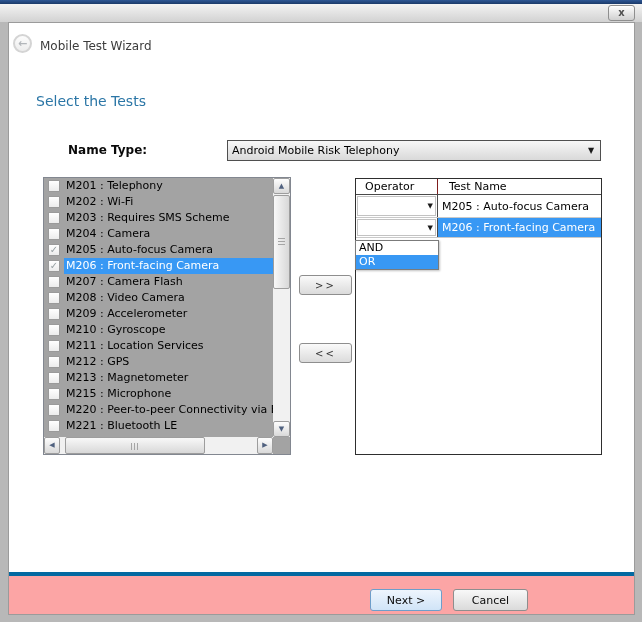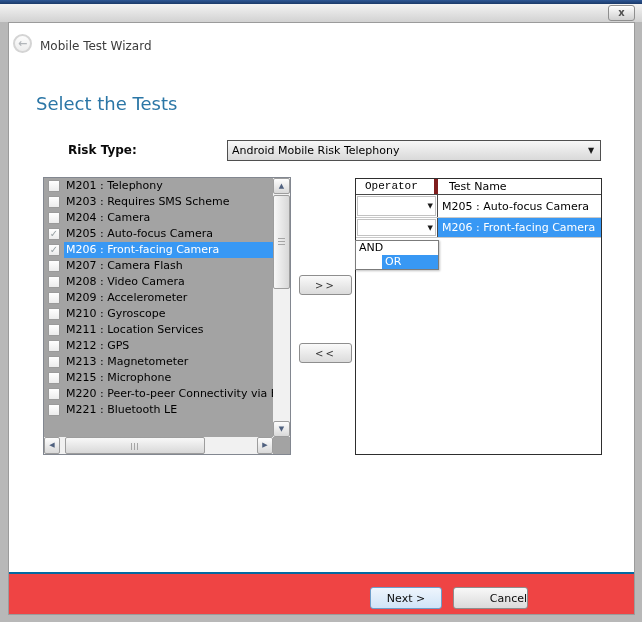--- a/index.html
+++ b/index.html
@@ -24,21 +24,21 @@
   .dialog { position:absolute; left:8px; top:22px; width:627px; height:593px;
     background:#ffffff; border:1px solid #9b9b9b; }
 
   .back-circle { position:absolute; left:4px; top:11px; width:19px; height:19px;
     border-radius:50%; border:2px solid #d4d4d4;
     background:linear-gradient(180deg,#fcfcfc,#ededed);
     display:flex; align-items:center; justify-content:center; }
   .back-arrow { color:#b2b6ba; font-size:11px; font-weight:bold; line-height:1; }
   .wizard-title { position:absolute; left:31px; top:16px; font-size:12px; color:#3c3c3c; }
 
-  .page-heading { position:absolute; left:27px; top:70px; font-size:18px; color:#2b76a6; }
+  .page-heading { position:absolute; left:27px; top:70px; font-size:14px; color:#2b76a6; }
 
   .testtype-label { position:absolute; left:59px; top:120px; font-size:12px; font-weight:bold; color:#0a0a0a; }
   .combobox { position:absolute; left:218px; top:117px; width:374px; height:21px;
     border:1px solid #4f4f4f; background:linear-gradient(180deg,#f7f7f7 0%,#d9d9d9 100%);
     display:flex; align-items:center; }
   .combo-value { flex:1; font-size:11px; padding-left:4px; color:#000; white-space:nowrap; overflow:hidden; }
   .combo-arrow { width:18px; text-align:center; font-size:8px; color:#1a1a1a; }
 
   
   .listbox { position:absolute; left:34px; top:154px; width:248px; height:278px;
@@ -83,49 +83,49 @@
     background:linear-gradient(180deg,#fafafa 0%,#dbdbdb 100%);
     font-family:inherit; font-size:10px; letter-spacing:2px; color:#333; cursor:default; }
   .move-btn.add { top:252px; }
   .move-btn.remove { top:320px; }
 
   
   .tests-table { position:absolute; left:346px; top:155px; width:247px; height:277px;
     border:1px solid #2e2e2e; background:#fff; }
   .thead { display:flex; height:16px; border-bottom:1px solid #4a4a4a; }
   .th { font-size:11px; line-height:15px; color:#000; }
-  .th.op { width:82px; padding-left:9px; border-right:4px solid #7f1d1d;font-family:Liberation Mono, monospace; }
+  .th.op { width:82px; padding-left:9px; border-right:1px solid #7f1d1d; }
   .th.tn { flex:1; padding-left:11px; }
   .trow { display:flex; height:23px; border-bottom:1px solid #c9c9c9; }
   .trow + .trow { height:20px; }
   .cell-op { position:relative; width:82px; border-right:1px solid #4a4a4a; background:#fff; }
   .cell-op::before { content:""; position:absolute; left:1px; top:1px; right:1px; bottom:1px;
     border:1px solid #c2c2c2; }
   .op-value { position:absolute; left:4px; top:50%; transform:translateY(-50%); font-size:11px; }
   .op-arrow { position:absolute; right:4px; top:50%; transform:translateY(-50%);
     font-size:7px; color:#1a1a1a; }
   .cell-tn { flex:1; display:flex; align-items:center; padding-left:4px;
     font-size:11px; color:#000; white-space:nowrap; overflow:hidden; }
   .trow.selected .cell-tn { background:#3898f4; color:#fff; }
 
   
   .operator-popup { position:absolute; left:346px; top:217px; width:84px;
     background:#fff; border:1px solid #7b7b7b; box-shadow:1px 1px 2px rgba(0,0,0,.25); }
   .op-option { height:14px; font-size:11px; line-height:13px; padding-left:3px; color:#000; }
-  .op-option.selected { background:#3898f4; color:#fff;margin-left:26px; }
+  .op-option.selected { background:#3898f4; color:#fff; }
 
   
   .footer { position:absolute; left:0; right:0; top:549px; bottom:0;
-    background:#ef4444; border-top:2px solid #0369a1; }
+    background:#fca5a5; border-top:4px solid #0369a1; }
   .btn { position:absolute; top:13px; height:22px; border:1px solid #8e8e8e; border-radius:3px;
     background:linear-gradient(180deg,#f8f8f8 0%,#dadada 100%);
     font-family:inherit; font-size:11px; color:#0a0a0a; cursor:default; }
   .btn.next { left:361px; width:72px; border-color:#6d9eca;
     background:linear-gradient(180deg,#eef5fd 0%,#d0e4f7 100%); }
-  .btn.cancel { left:444px; width:75px;text-align:right; }
+  .btn.cancel { left:444px; width:75px; }
   .btn.help { left:532px; width:76px; }
 </style>
 </head>
 <body>
 
 <div class="screen">
   <div class="top-accent"></div>
   <div class="titlebar">
     <button class="close-btn">
       <span class="close-glyph">x</span>
@@ -133,31 +133,35 @@
   </div>
 
   <div class="dialog">
     <div class="back-circle">
       <span class="back-arrow">←</span>
     </div>
     <span class="wizard-title">Mobile Test Wizard</span>
 
     <div class="page-heading">Select the Tests</div>
 
-    <label class="testtype-label">Risk Type:</label>
+    <label class="testtype-label">Name Type:</label>
     <div class="combobox">
       <span class="combo-value">Android Mobile Risk Telephony</span>
       <span class="combo-arrow">▼</span>
     </div>
 
     <div class="listbox">
       <div class="list-items">
           <div class="list-row">
     <span class="checkbox"></span>
     <span class="list-label">M201 : Telephony</span>
+  </div>
+          <div class="list-row">
+    <span class="checkbox"></span>
+    <span class="list-label">M202 : Wi-Fi</span>
   </div>
           <div class="list-row">
     <span class="checkbox"></span>
     <span class="list-label">M203 : Requires SMS Scheme</span>
   </div>
           <div class="list-row">
     <span class="checkbox"></span>
     <span class="list-label">M204 : Camera</span>
   </div>
           <div class="list-row">

